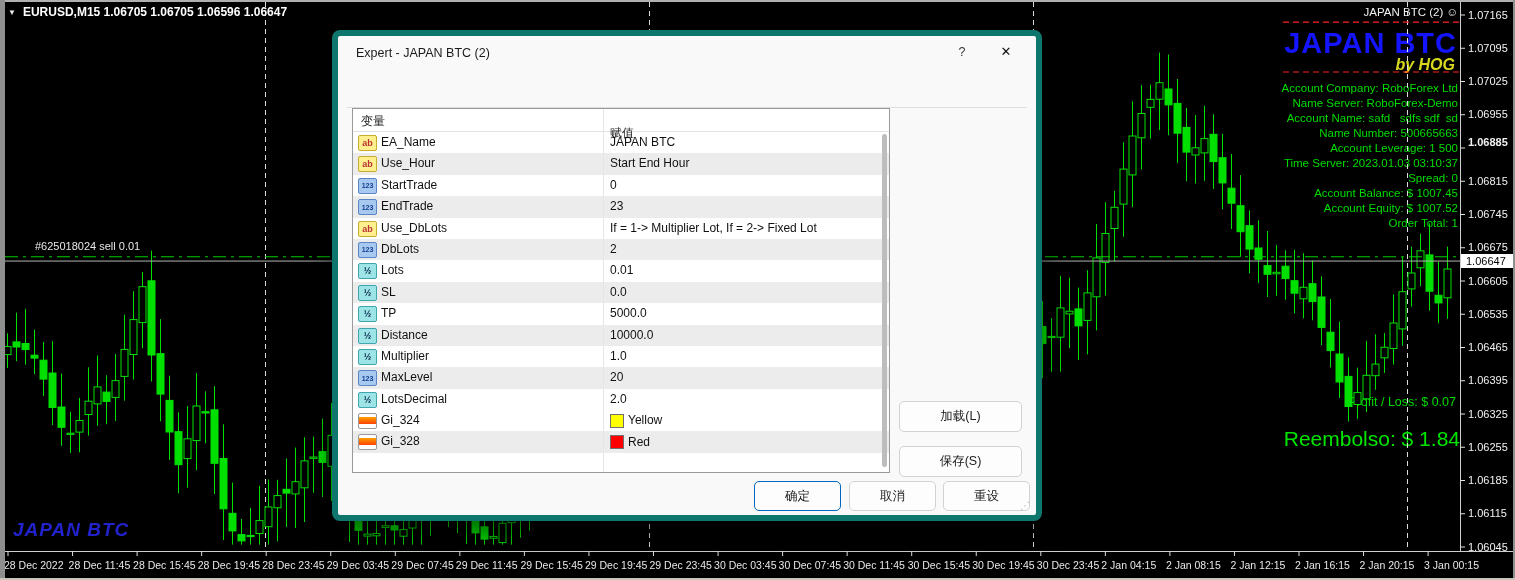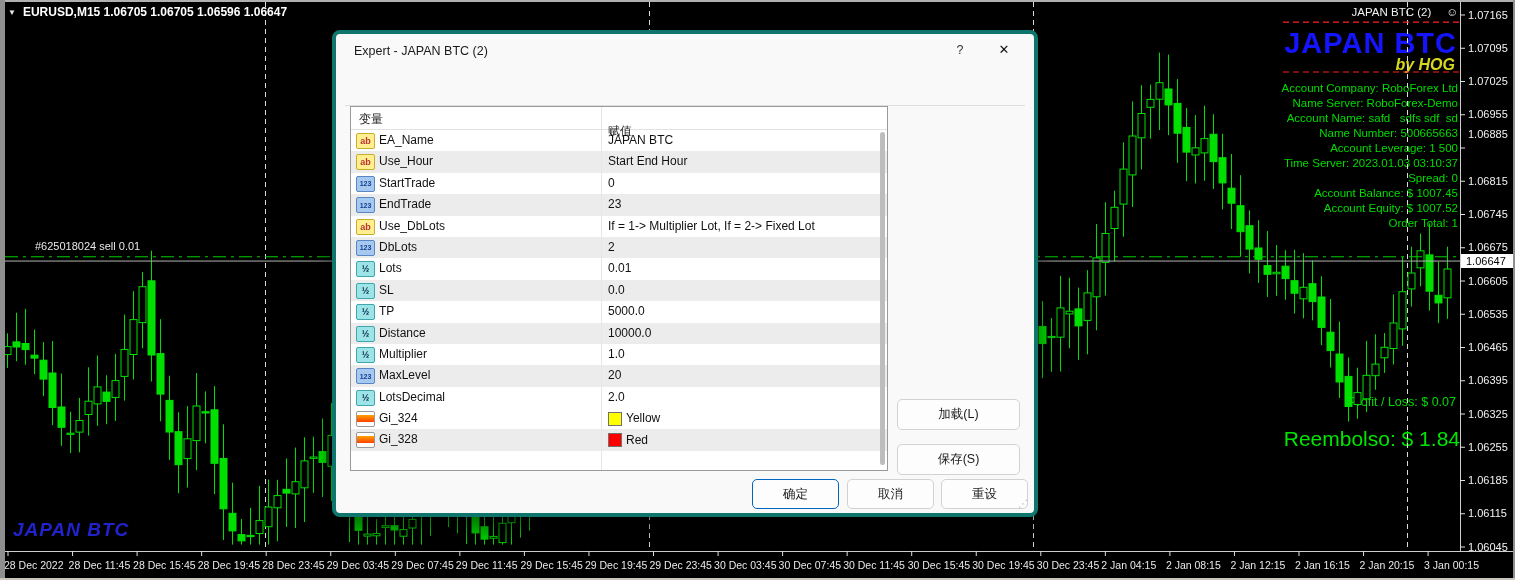--- a/index.html
+++ b/index.html
@@ -19,36 +19,36 @@
   #acct{position:absolute;top:81px;right:57px;text-align:right;color:#00dc00;
         font-size:11.5px;line-height:15px;white-space:pre}
   #profit{position:absolute;top:395px;right:59px;color:#00dc00;font-size:12.5px}
   #reembolso{position:absolute;top:427px;right:55px;color:#00e600;font-size:21px}
 
   
   .over{z-index:3}
   #quote{position:absolute;left:8px;top:5px;color:#fff;font-size:12px;font-weight:bold;
          display:flex;align-items:center;gap:7px}
   #quote .tri{font-size:8px;color:#e8e8e8}
-  #toplabel{position:absolute;top:6px;right:57px;color:#f0f0f0;font-size:11.5px;display:flex;gap:15px;align-items:center}
+  #toplabel{position:absolute;top:6px;right:57px;color:#f0f0f0;font-size:11.5px;display:flex;gap:3px;align-items:center}
   #bigtitle{position:absolute;top:27px;right:58px;color:#1414ff;font-size:29px;font-weight:bold;letter-spacing:1px;z-index:1}
   #byline{position:absolute;top:56px;right:60px;color:#d8d81f;font-size:16px;font-style:italic;font-weight:bold;z-index:1}
   #orderlabel{position:absolute;left:35px;top:240px;color:#e8e8e8;font-size:11px;z-index:3}
   #watermark{position:absolute;left:13px;top:519px;color:#2222cc;font-size:19px;
              font-style:italic;font-weight:bold;letter-spacing:1px;z-index:1}
 
   
   .plabel{position:absolute;left:1468px;color:#f2f2f2;font-size:11px;z-index:3}
   #curprice{position:absolute;left:1461px;width:52px;height:14px;background:#fff;color:#000;
             font-size:11px;line-height:14px;padding-left:5px;box-sizing:border-box;z-index:4}
   .tlabel{position:absolute;top:559px;color:#e8e8e8;font-size:10.5px;white-space:nowrap;z-index:3}
 
   
   #dialog{position:absolute;left:332px;top:30px;width:698px;height:479px;background:#f9f9f9;
-          border:4px solid #0f766e;border-radius:8px;box-shadow:0 12px 26px rgba(0,0,0,.55);z-index:10;
+          border:6px solid #0f766e;border-radius:8px;box-shadow:0 12px 26px rgba(0,0,0,.55);z-index:10;
           font-size:12.5px;color:#1a1a1a}
   #dlg-title{position:absolute;left:18px;top:10px}
   #dlg-help{position:absolute;right:66px;top:9px;width:16px;text-align:center;color:#333;cursor:default}
   #dlg-close{position:absolute;right:22px;top:8px;width:16px;text-align:center;font-size:13px;color:#111;cursor:default}
   #tabs{position:absolute;left:9px;top:44px;display:flex;z-index:2}
   .tab{padding:6px 13px 5px;border:1px solid transparent;border-bottom:none;color:#222}
   .tab.active{background:#fdfdfd;border-color:#d8d8d8;border-radius:2px 2px 0 0}
   #pane-line{position:absolute;left:9px;right:9px;top:71px;height:1px;background:#dedede;z-index:1}
 
   #ptable{position:absolute;left:14px;top:72px;width:538px;height:365px;background:#fff;
@@ -316,21 +316,21 @@
 <div id="toplabel" class="over">
   <span>JAPAN BTC (2)</span>
   <span>☺</span>
 </div>
 <div id="orderlabel">#625018024 sell 0.01</div>
 <div id="paxis-labels">
     <div class="plabel" style="top: 8.5px;">1.07165</div>
     <div class="plabel" style="top: 41.75px;">1.07095</div>
     <div class="plabel" style="top: 75px;">1.07025</div>
     <div class="plabel" style="top: 108.25px;">1.06955</div>
-    <div class="plabel" style="top: 128px;">1.06885</div>
+    <div class="plabel" style="top: 136px; font-weight: bold;">1.06885</div>
     <div class="plabel" style="top: 174.75px;">1.06815</div>
     <div class="plabel" style="top: 208px;">1.06745</div>
     <div class="plabel" style="top: 241.25px;">1.06675</div>
     <div class="plabel" style="top: 274.5px;">1.06605</div>
     <div class="plabel" style="top: 307.75px;">1.06535</div>
     <div class="plabel" style="top: 341px;">1.06465</div>
     <div class="plabel" style="top: 374.25px;">1.06395</div>
     <div class="plabel" style="top: 407.5px;">1.06325</div>
     <div class="plabel" style="top: 440.75px;">1.06255</div>
     <div class="plabel" style="top: 474px;">1.06185</div>

